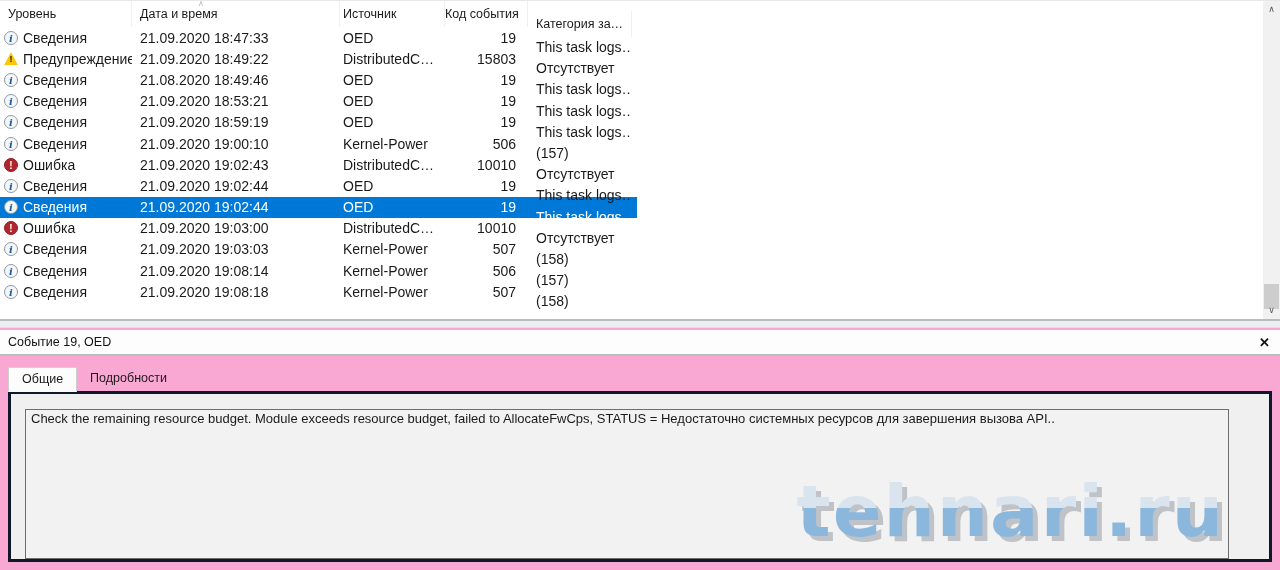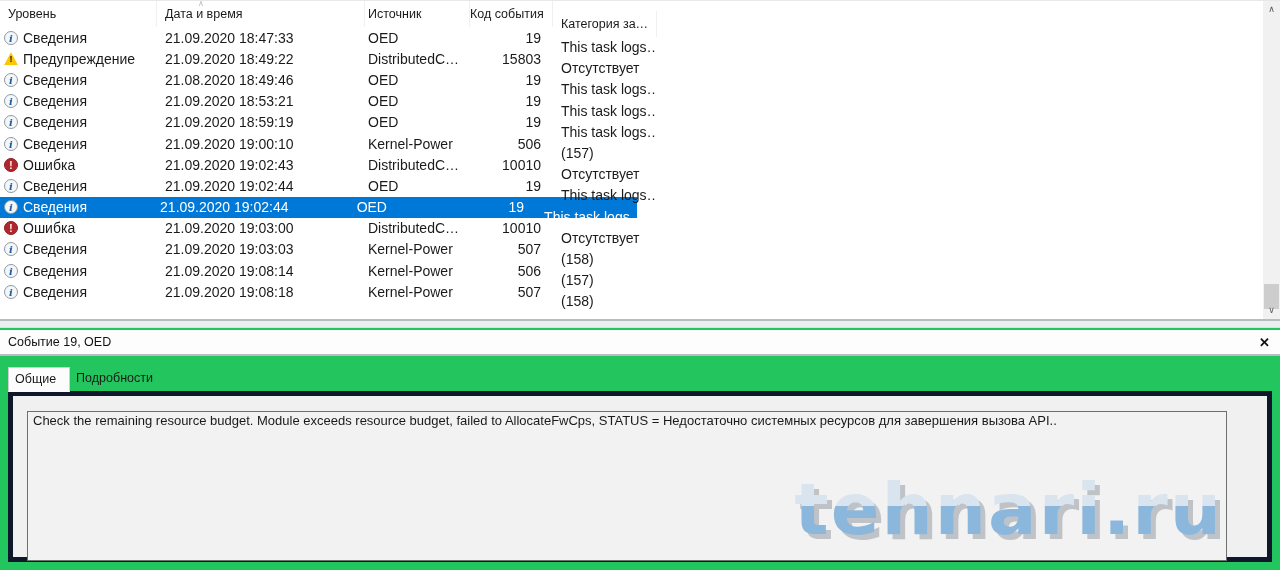--- a/index.html
+++ b/index.html
@@ -7,21 +7,21 @@
   .screen { position:relative; width:1280px; height:570px; background:#ffffff; overflow:hidden; border-top:1px solid #e8e8e8; }
 
   
   .list-pane { position:absolute; top:0; left:0; right:0; height:318px; background:#fff; }
   .list-header { display:flex; height:26px; align-items:center; font-size:12.5px; color:#1a1a1a; position:relative; }
   .hcell { white-space:nowrap; overflow:hidden; border-right:1px solid #f0f0f0; height:100%; display:flex; align-items:center; }
   .rows-wrap { }
   .row { display:flex; height:21.2px; align-items:center; font-size:14px; color:#1a1a1a; cursor:default; }
   .row.selected { background:#0078d7; color:#ffffff; width:637px; }
   .cell { white-space:nowrap; overflow:hidden; }
-  .c-level { width:157px; padding-left:4px; display:flex; align-items:center; gap:5px;text-align:center; }
+  .c-level { width:132px; padding-left:4px; display:flex; align-items:center; gap:5px;text-align:center; }
   .list-header .c-level { padding-left:8px; }
   .c-date { width:208px; padding-left:8px; }
   .c-source { width:105px; padding-left:3px; }
   .c-id { width:83px; text-align:right; padding-right:12px; }
   .c-cat { width:104px; padding-left:8px;margin-top:19px; }
   .sort-caret { position:absolute; top:-2px; left:198px; font-size:8px; color:#b9b9b9; }
 
   
   .icon { position:relative; width:14px; height:14px; flex:0 0 14px; display:inline-block; }
   .icon-info { border-radius:50%; background:#f4f7fa; border:1px solid #8f9aa3; }
@@ -40,31 +40,31 @@
       text-align:center; color:#5a5a5a; }
   .sb-arrow.up { top:0; }
   .sb-arrow.down { bottom:0; }
   .sb-thumb { position:absolute; left:1px; width:15px; top:283px; height:25px; background:#cdcdcd; }
 
   
   .splitter { position:absolute; top:318px; left:0; right:0; height:9px; background:#eceff1;
       border-top:2px solid #b7bcbf; border-bottom:1px solid #dfe2e4; }
 
   
-  .details-pane { position:absolute; top:327px; left:0; right:0; bottom:0; background:#22c55e; }
+  .details-pane { position:absolute; top:327px; left:0; right:0; bottom:0; background:#f9a8d4; }
   .details-header { height:26px; margin-top:2px; background:#fdfdfd; border-bottom:2px solid #b9bdbf;
       display:flex; align-items:center; padding:0 10px 0 8px; font-size:12.5px; color:#111; }
   .close-x { margin-left:auto; font-size:13px; font-weight:bold; color:#111; cursor:pointer; }
 
   .tabs { display:flex; margin:11px 0 0 8px; position:relative; z-index:2; }
-  .tab { padding:4px 13px 5px 6px; font-size:12.5px; color:#1a1a1a; cursor:pointer; }
+  .tab { padding:4px 13px 5px 13px; font-size:12.5px; color:#1a1a1a; cursor:pointer; }
   .tab.active { background:#fcfcfc; border:1px solid #cfcfcf; border-bottom:1px solid #fcfcfc; margin-bottom:-1px; }
 
   .tab-panel { position:absolute; left:8px; right:8px; top:63px; bottom:8px;
-      border:5px solid #0f172a; background:#f0f0f0; }
+      border:3px solid #0f172a; background:#f0f0f0; }
   .message-box { position:absolute; left:14px; right:40px; top:15px; height:150px;
       border:1px solid #6e6e6e; background:#f2f2f3; font-size:13px; color:#1a1a1a;
       padding:1px 5px; overflow:hidden; line-height:1.3; }
 
   
   .watermark { position:absolute; right:44px; bottom:6px; z-index:5;
       font-family:"DejaVu Sans", sans-serif; font-weight:bold; font-size:72px; letter-spacing:2px;
       background:linear-gradient(#d6e3ef 46%, #7fb0d9 46%);
       -webkit-background-clip:text; background-clip:text; color:transparent;
       filter:drop-shadow(5px 5px 0 rgba(125,135,145,0.5)); opacity:0.88; }

